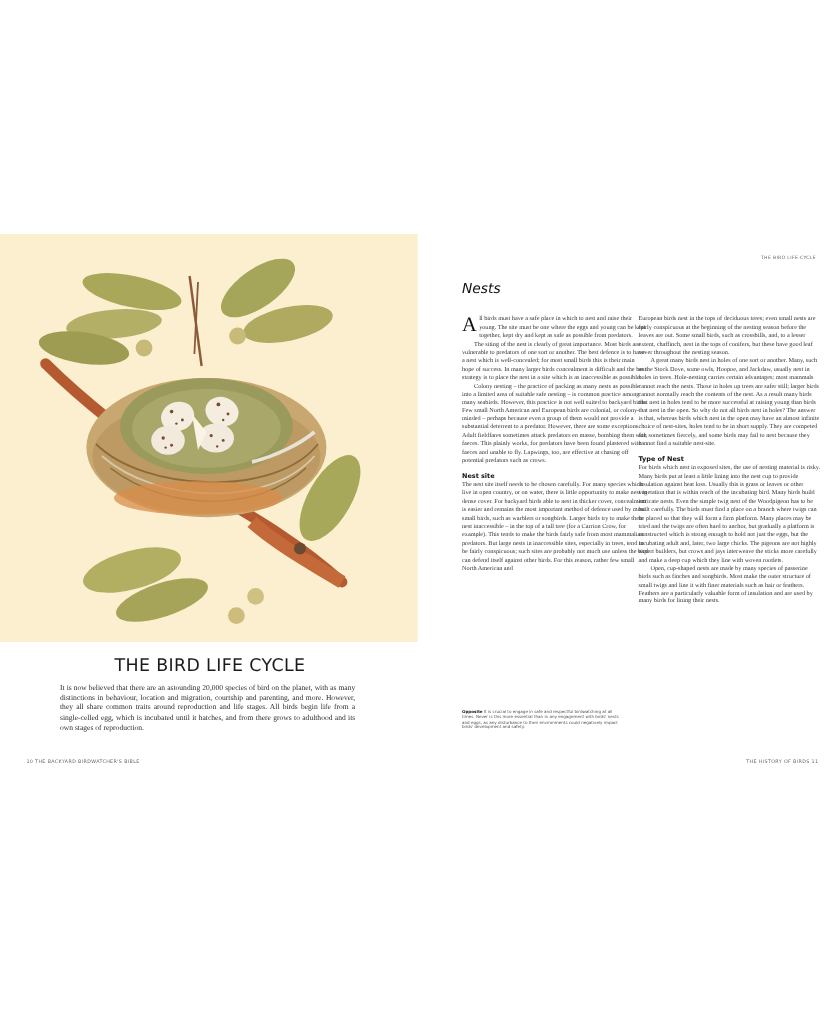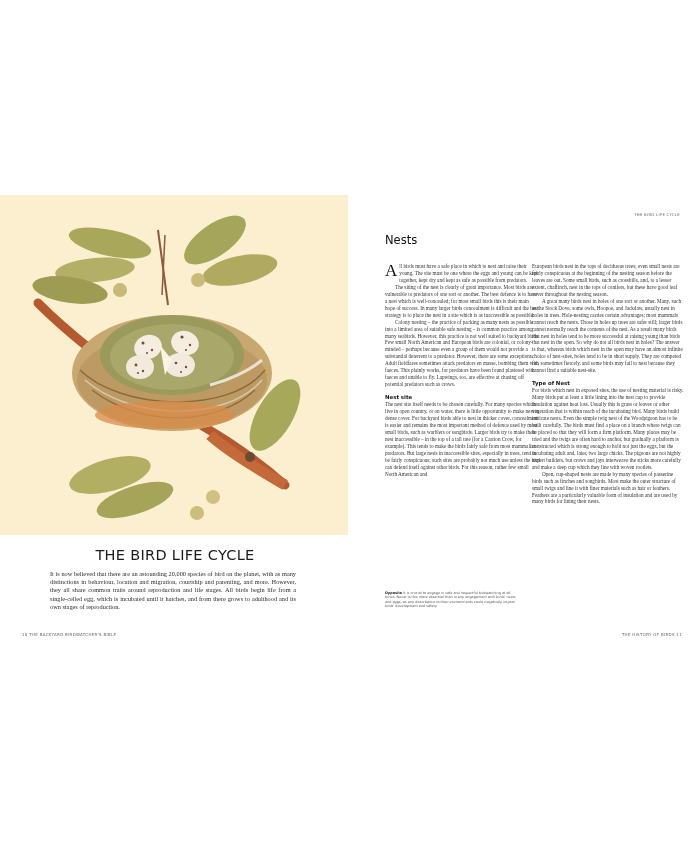--- a/index.html
+++ b/index.html
@@ -4,21 +4,21 @@
   <style>
     html, body { margin: 0; padding: 0; background: #ffffff; }
     body { width: 700px; height: 855px; position: relative; overflow: hidden; font-family: "Liberation Serif", serif; color: #222; }
     .spread { position: absolute; left: 0; top: 0; width: 700px; height: 855px; }
     .illustration { position: absolute; left: 0; top: 195px; width: 348px; height: 340px; background: #fbefcf; overflow: hidden; }
     .illustration svg { width: 100%; height: 100%; display: block; }
     .left-title { position: absolute; left: 0; width: 350px; top: 547px; text-align: center; font-family: "DejaVu Sans", sans-serif; font-size: 14.5px; letter-spacing: 0.3px; color: #1c1c1c; font-weight: 500; }
     .left-intro { position: absolute; left: 50px; top: 570px; width: 246px; font-size: 6.3px; line-height: 8.2px; text-align: justify; color: #2a2a2a; }
     .footer-left { position: absolute; left: 22px; top: 632px; font-family: "DejaVu Sans", sans-serif; font-size: 4px; letter-spacing: 0.3px; color: #666; }
     .running-head { position: absolute; left: 600px; top: 212px; width: 80px; text-align: right; font-family: "DejaVu Sans", sans-serif; font-size: 3.8px; letter-spacing: 0.3px; color: #666; }
-    .nests-title { position: absolute; left: 385px; top: 233px; font-family: "DejaVu Sans", sans-serif; font-size: 11.5px; color: #111; }
+    .nests-title { position: absolute; left: 385px; top: 233px; font-family: "DejaVu Sans", sans-serif; font-size: 11.5px; color: #111; font-style: italic; }
     .col { position: absolute; top: 263px; width: 155px; font-size: 5.2px; line-height: 6.95px; color: #333; }
     .col p { margin: 0; text-align: left; }
     .col p.indent { text-indent: 10px; }
     .col-left { left: 385px; }
     .col-right { left: 532px; width: 152px; }
     .dropcap { float: left; font-size: 17px; line-height: 13px; margin: 1px 2px 0 0; color: #111; }
     .subhead { font-family: "DejaVu Sans", sans-serif; font-weight: bold; font-size: 5.4px; margin-top: 6px !important; color: #111; }
     .caption { position: absolute; left: 385px; top: 591px; width: 132px; font-family: "DejaVu Sans", sans-serif; font-size: 3.4px; line-height: 4.4px; color: #555; }
     .caption b { color: #222; }
     .footer-right { position: absolute; left: 560px; top: 632px; width: 122px; text-align: right; font-family: "DejaVu Sans", sans-serif; font-size: 4px; letter-spacing: 0.3px; color: #666; }

